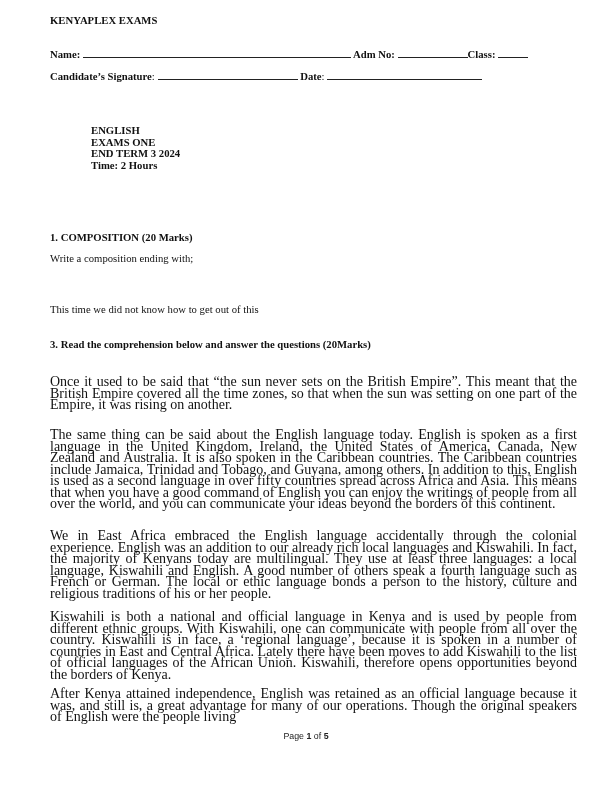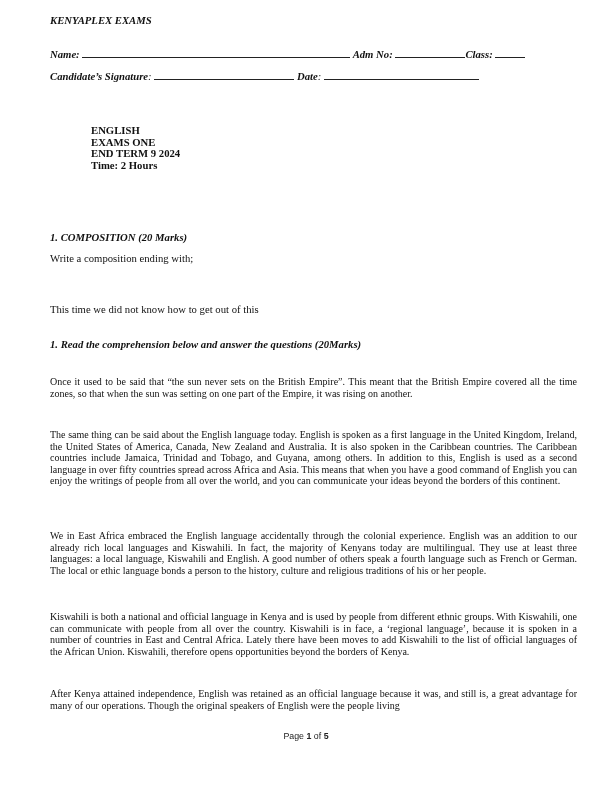--- a/index.html
+++ b/index.html
@@ -1,21 +1,21 @@
 <!DOCTYPE html>
 <html><head>
   <meta charset="utf-8">
   <style>
     html, body { margin: 0; padding: 0; background: #ffffff; }
     body { width: 612px; height: 792px; position: relative; overflow: hidden; color: #111; font-family: "Liberation Serif", serif; }
     .abs { position: absolute; }
-    .hdr { left: 50px; font-size: 10.7px; font-weight: bold; white-space: nowrap; font-style: italic; }
+    .hdr { left: 50px; font-size: 10.7px; font-weight: bold; white-space: nowrap; }
     .line { display: inline-block; border-bottom: 0.8px solid #222; height: 9px; vertical-align: baseline; }
     .block { left: 50px; font-size: 10.7px; font-weight: bold; line-height: 11.6px; margin-left: 41px; }
-    .para { left: 50px; width: 527px; font-size: 10px; line-height: 11.55px; text-align: justify; text-align-last: left; }
+    .para { left: 50px; width: 527px; font-size: 14px; line-height: 11.55px; text-align: justify; text-align-last: left; }
     .plain { left: 50px; font-size: 10.7px; white-space: nowrap; }
     .footer { left: 0; width: 612px; text-align: center; top: 731px; font-family: Liberation Sans, sans-serif; font-size: 8.8px; color: #222; }
     .footer b { font-weight: bold; }
   </style>
 </head>
 <body>
 
 <div class="abs hdr" style="top:14px;">KENYAPLEX EXAMS</div>
 
 <div class="abs hdr" style="top:48px;">
@@ -29,29 +29,29 @@
 <div class="abs hdr" style="top:70px;">
   <span>Candidate’s Signature</span><span style="font-weight:normal;">:</span>
   <span class="line" style="width:140px;"></span>
   <span>Date</span><span style="font-weight:normal;">:</span>
   <span class="line" style="width:155px;"></span>
 </div>
 
 <div class="abs block" style="top:125px;">
   <div>ENGLISH</div>
   <div>EXAMS ONE</div>
-  <div>END TERM 9 2024</div>
+  <div>END TERM 3 2024</div>
   <div>Time: 2 Hours</div>
 </div>
 
 <div class="abs hdr" style="top:231px;">1. COMPOSITION (20 Marks)</div>
 <div class="abs plain" style="top:252px;">Write a composition ending with;</div>
 <div class="abs plain" style="top:303px;text-align:right;">This time we did not know how to get out of this</div>
 
-<div class="abs hdr" style="top:338px;">1. Read the comprehension below and answer the questions (20Marks)</div>
+<div class="abs hdr" style="top:338px;">3. Read the comprehension below and answer the questions (20Marks)</div>
 
 <div class="abs para" style="top:376px;">Once it used to be said that “the sun never sets on the British Empire”. This meant that the British Empire covered all the time zones, so that when the sun was setting on one part of the Empire, it was rising on another.</div>
 <div class="abs para" style="top:429px;">The same thing can be said about the English language today. English is spoken as a first language in the United Kingdom, Ireland, the United States of America, Canada, New Zealand and Australia. It is also spoken in the Caribbean countries. The Caribbean countries include Jamaica, Trinidad and Tobago, and Guyana, among others. In addition to this, English is used as a second language in over fifty countries spread across Africa and Asia. This means that when you have a good command of English you can enjoy the writings of people from all over the world, and you can communicate your ideas beyond the borders of this continent.</div>
 <div class="abs para" style="top:530px;">We in East Africa embraced the English language accidentally through the colonial experience. English was an addition to our already rich local languages and Kiswahili. In fact, the majority of Kenyans today are multilingual. They use at least three languages: a local language, Kiswahili and English. A good number of others speak a fourth language such as French or German. The local or ethic language bonds a person to the history, culture and religious traditions of his or her people.</div>
 <div class="abs para" style="top:611px;">Kiswahili is both a national and official language in Kenya and is used by people from different ethnic groups. With Kiswahili, one can communicate with people from all over the country. Kiswahili is in face, a ‘regional language’, because it is spoken in a number of countries in East and Central Africa. Lately there have been moves to add Kiswahili to the list of official languages of the African Union. Kiswahili, therefore opens opportunities beyond the borders of Kenya.</div>
 <div class="abs para" style="top:688px;">After Kenya attained independence, English was retained as an official language because it was, and still is, a great advantage for many of our operations. Though the original speakers of English were the people living</div>
 
 <div class="abs footer">
   <span>Page</span>
   <b>1</b>

